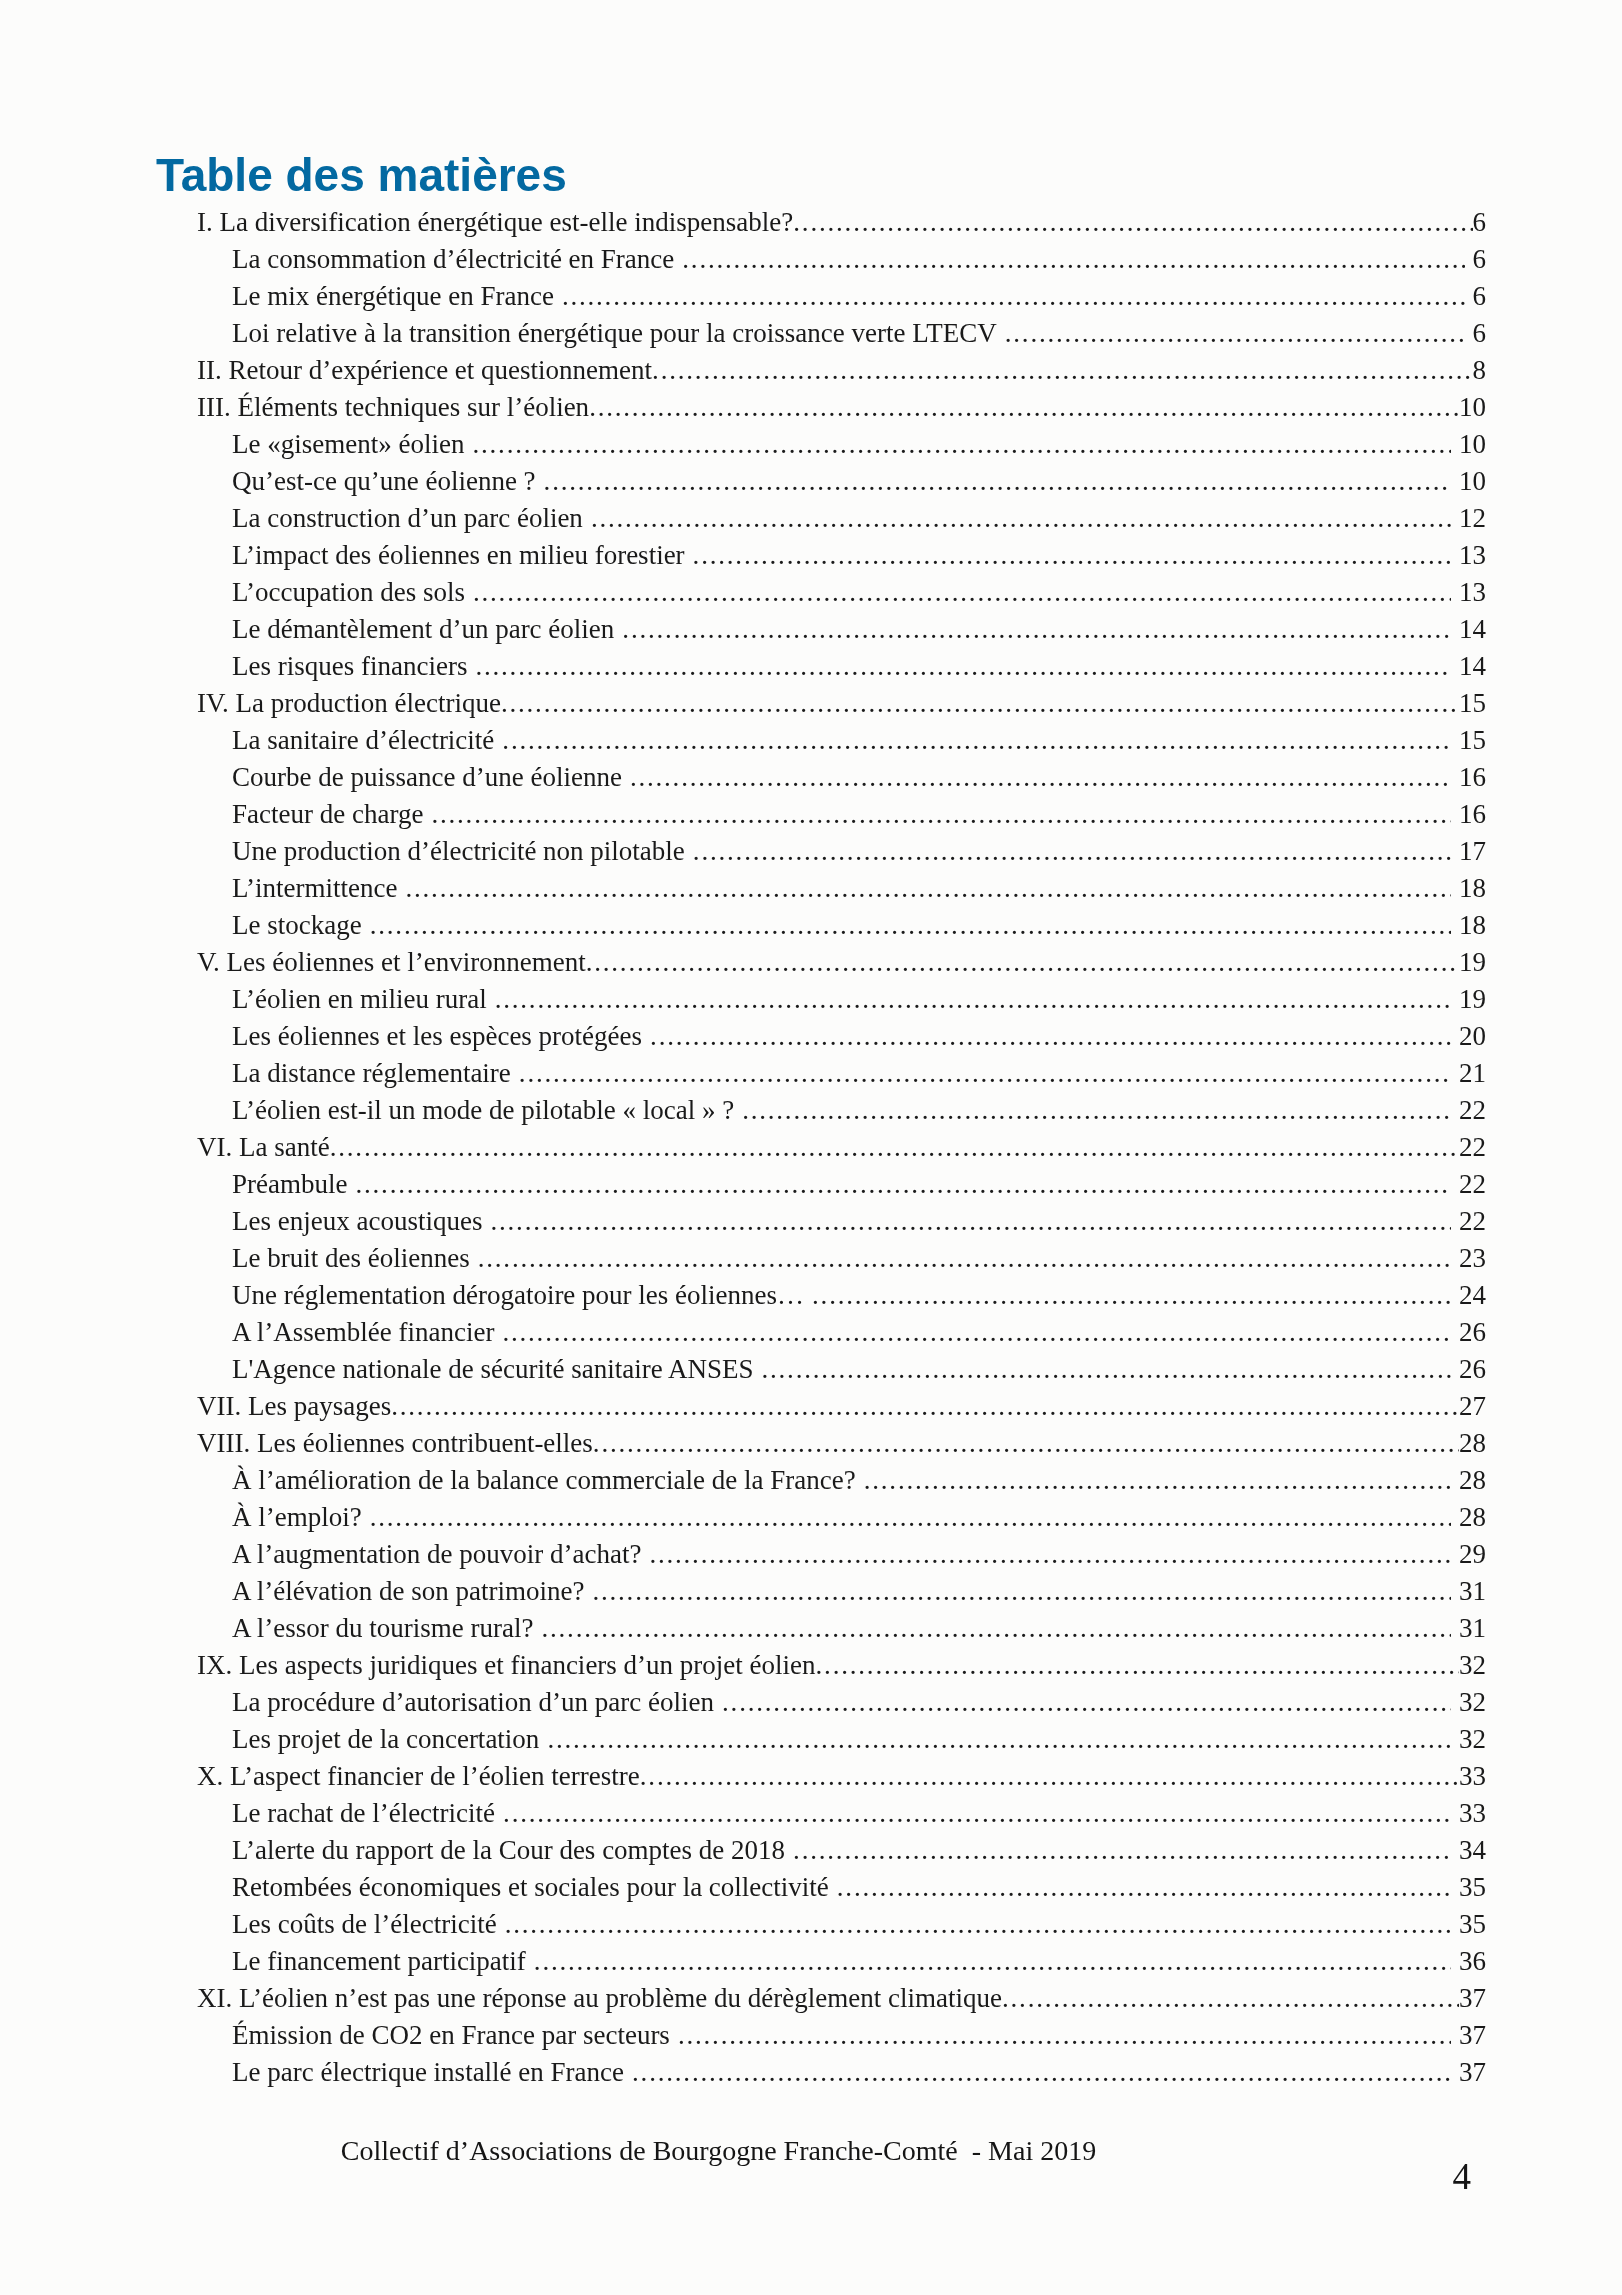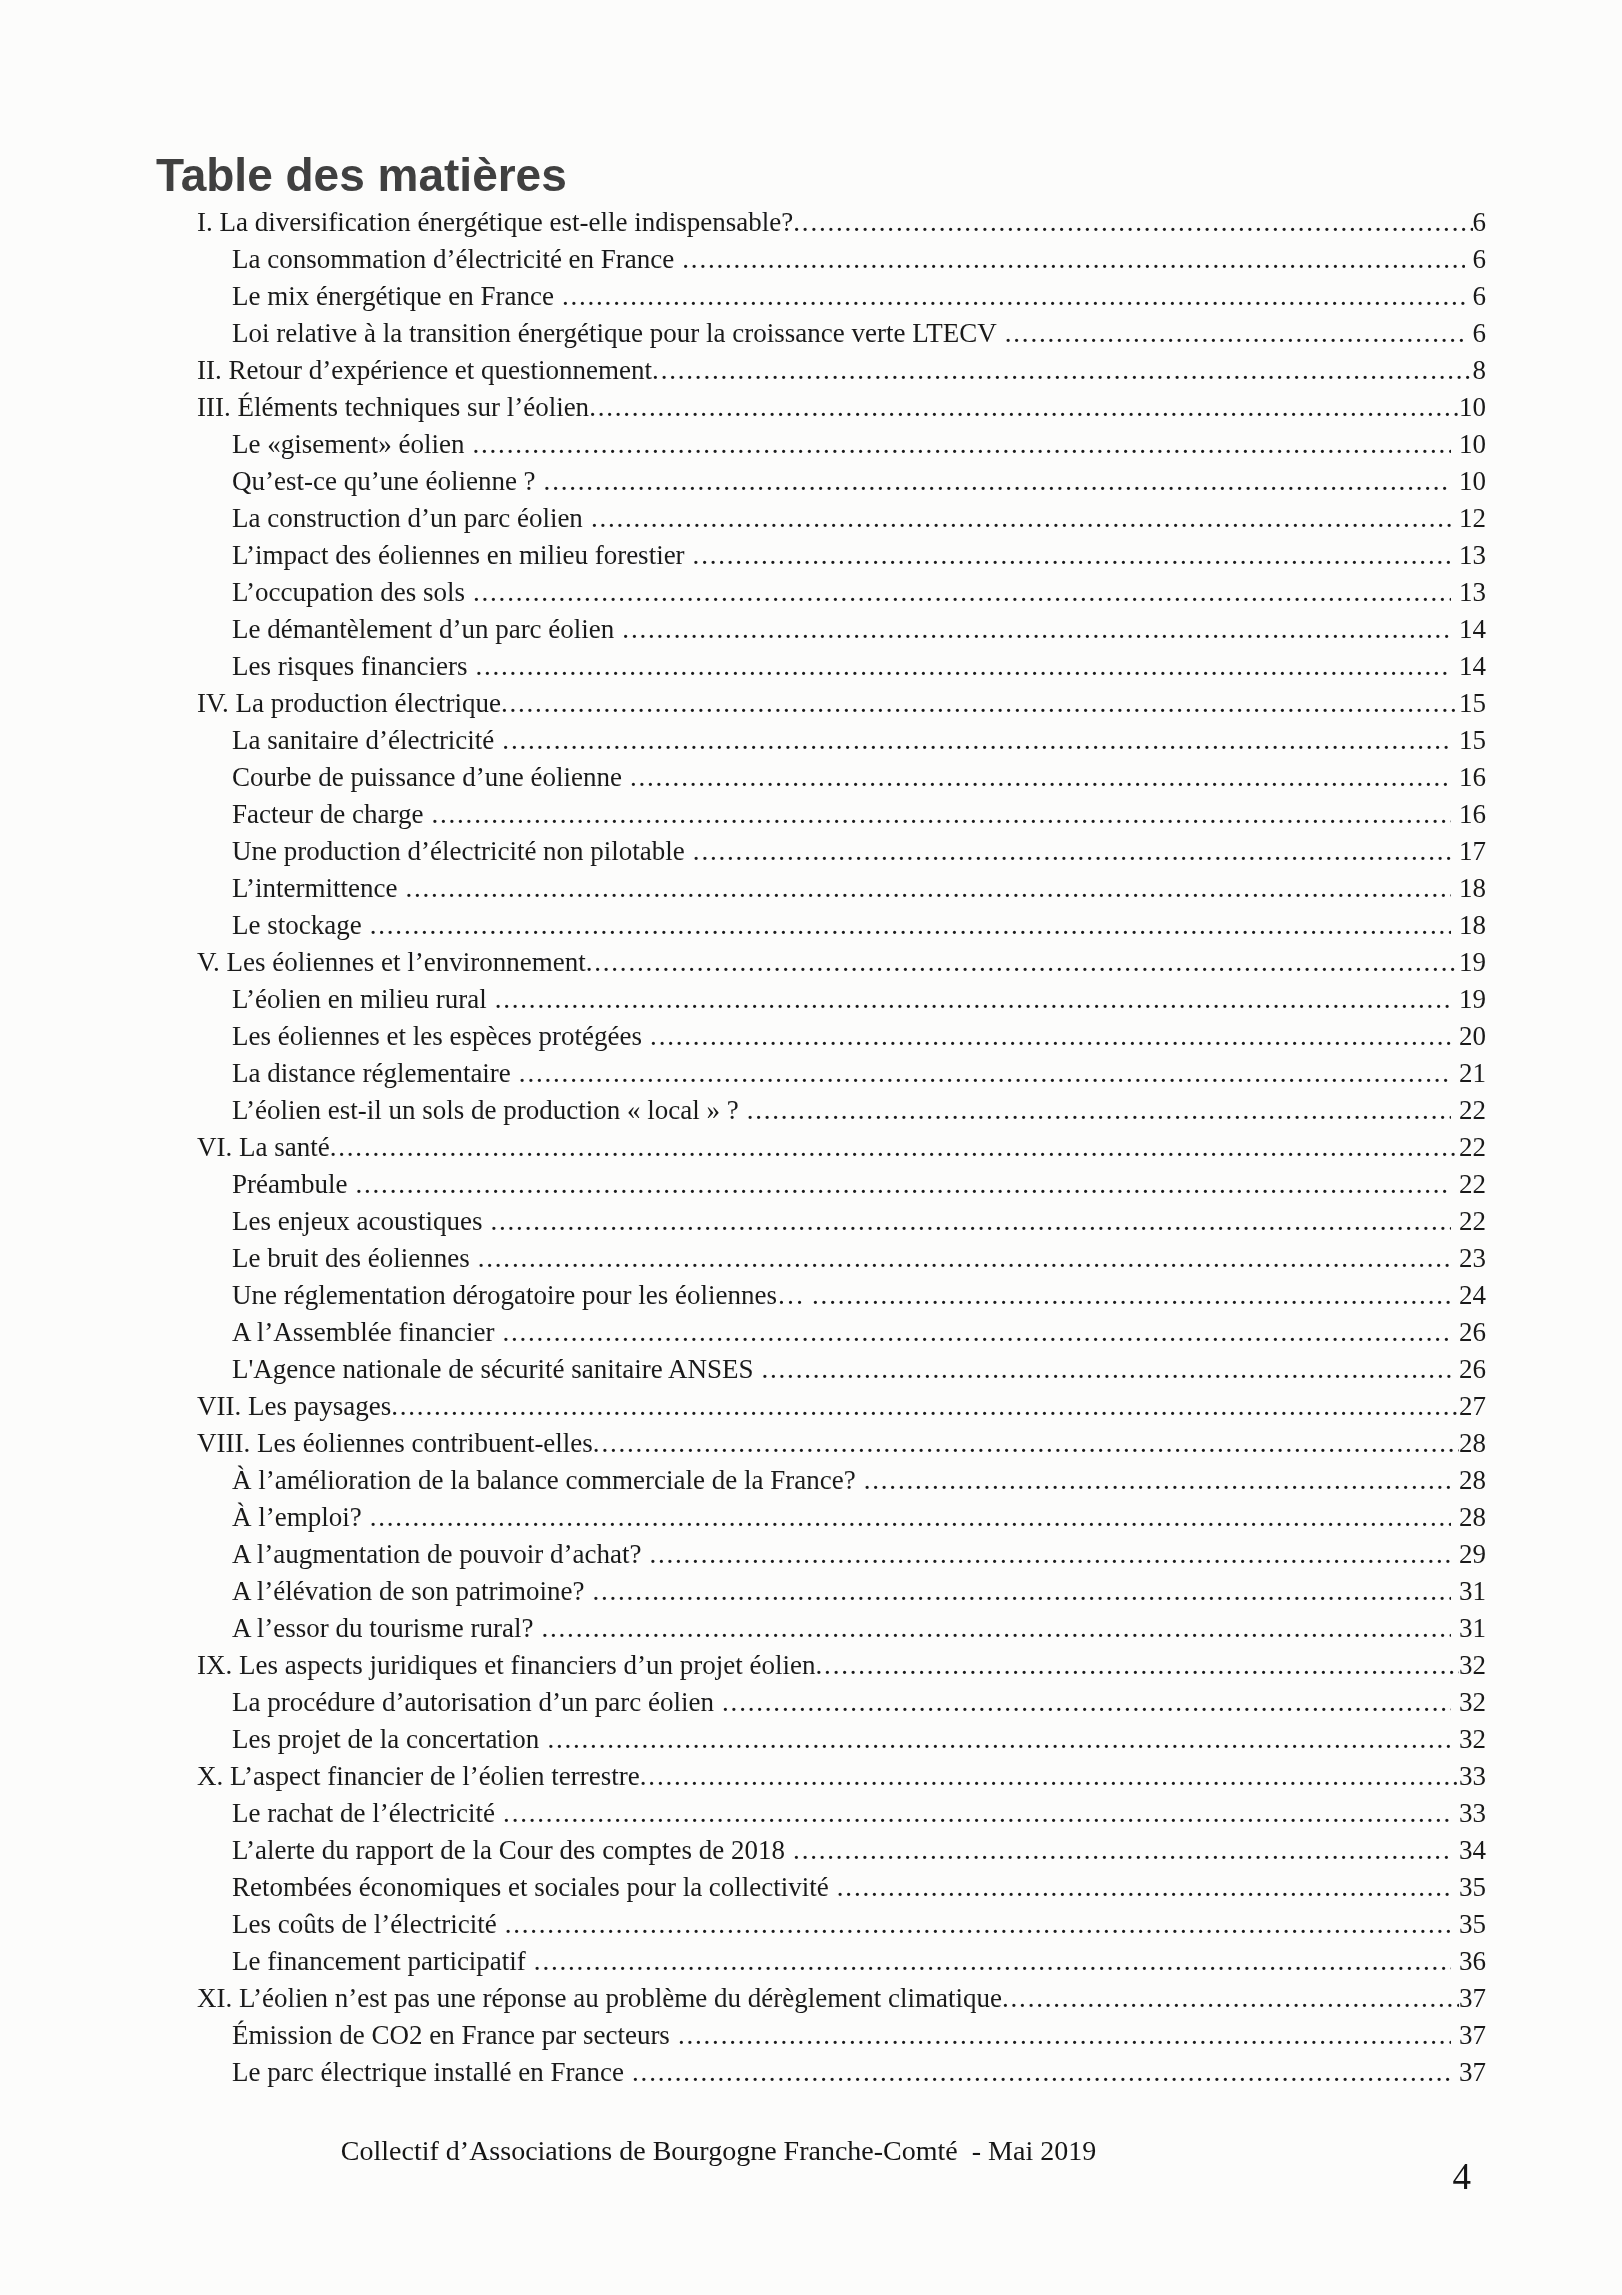--- a/index.html
+++ b/index.html
@@ -18,21 +18,21 @@
     margin: 0 auto;
   }
   .title {
     position: absolute;
     left: 156px;
     top: 117px;
     font-family: "Liberation Sans", "DejaVu Sans", sans-serif;
     font-weight: 700;
     font-size: 46px;
     line-height: 1.2;
-    color: #404040;
+    color: #0369a1;
   }
   .toc {
     position: absolute;
     left: 197px;
     top: 204px;
     width: 1289px; 
   }
   .toc-line {
     display: flex;
     align-items: center;
@@ -191,21 +191,21 @@
     <span class="label">Les éoliennes et les espèces protégées</span>
     <span class="leader" aria-hidden="true">............................................................................................................................................................................................................................</span>
     <span class="pagenum">20</span>
   </div>
       <div class="toc-line lvl2">
     <span class="label">La distance réglementaire</span>
     <span class="leader" aria-hidden="true">............................................................................................................................................................................................................................</span>
     <span class="pagenum">21</span>
   </div>
       <div class="toc-line lvl2">
-    <span class="label">L’éolien est-il un sols de production « local » ?</span>
+    <span class="label">L’éolien est-il un mode de pilotable « local » ?</span>
     <span class="leader" aria-hidden="true">............................................................................................................................................................................................................................</span>
     <span class="pagenum">22</span>
   </div>
       <div class="toc-line lvl1">
     <span class="label">VI. La santé</span>
     <span class="leader" aria-hidden="true">............................................................................................................................................................................................................................</span>
     <span class="pagenum">22</span>
   </div>
       <div class="toc-line lvl2">
     <span class="label">Préambule</span>

